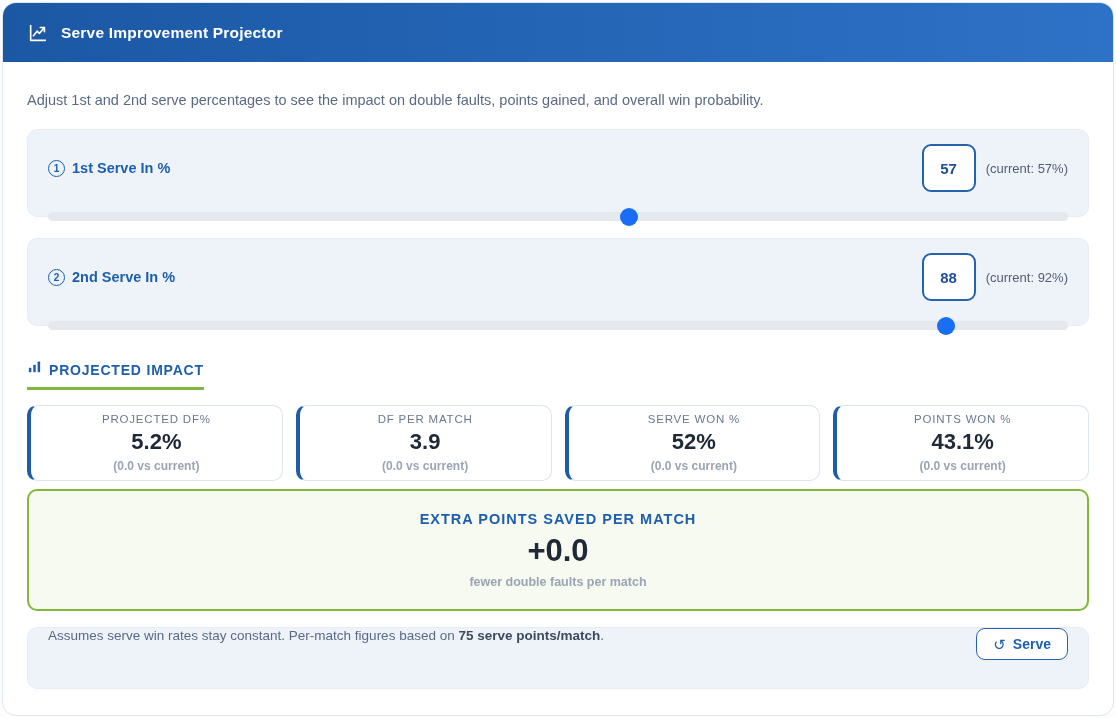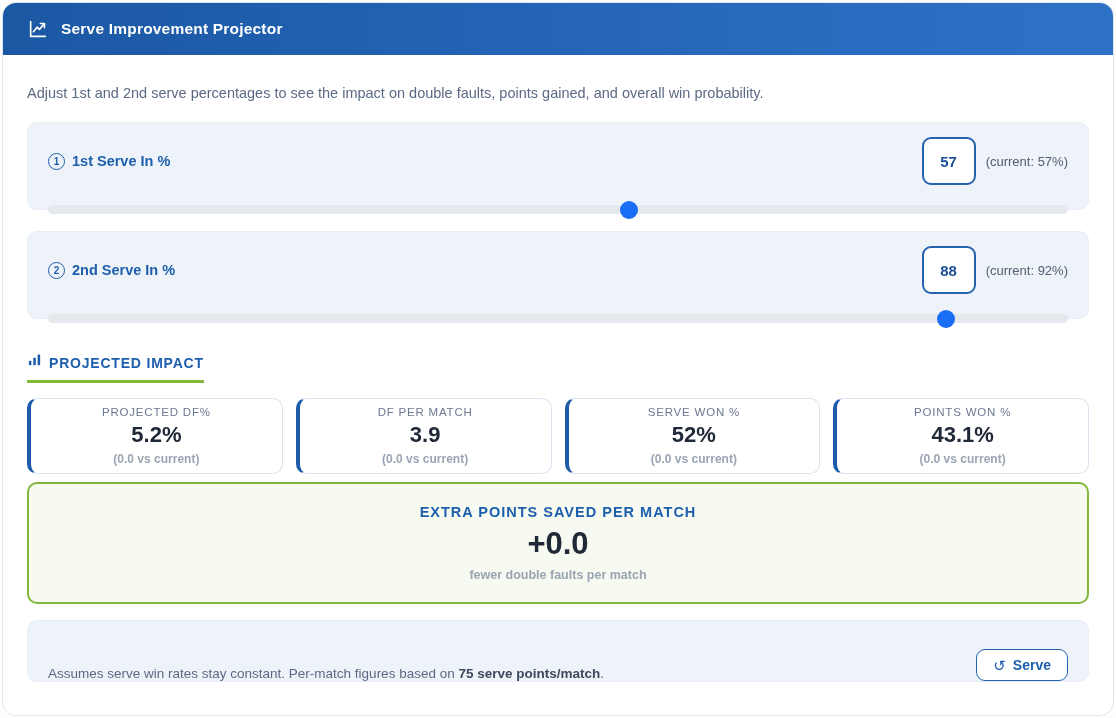--- a/index.html
+++ b/index.html
@@ -13,21 +13,21 @@
     position: absolute;
     left: 2px; top: 2px;
     width: 1112px; height: 714px;
     background: #ffffff;
     border: 1px solid #dfe5ee;
     border-radius: 14px;
     overflow: hidden;
   }
   
   .header {
-    height: 52px;
+    height: 59px;
     background: linear-gradient(90deg, #1b58a4 0%, #2e72c7 100%);
     display: flex;
     align-items: center;
     padding: 0 24px;
     gap: 12px;
   }
   .header svg { display: block; }
   .header-title {
     color: #ffffff;
     font-size: 15.5px;
@@ -197,21 +197,21 @@
     font-weight: bold;
   }
   
   .footer-bar {
     margin-top: 16px;
     height: 62px;
     background: #eef2f9;
     border: 1px solid #e7ecf5;
     border-radius: 10px;
     display: flex;
-    align-items: flex-end;
+    align-items: flex-start;
     justify-content: space-between;
     padding: 0 20px;
   }
   .footer-note {
     color: #5b6a84;
     font-size: 13.5px;
   }
   .footer-note b { color: #3d4a5e; }
   .reset-button {
     display: flex;

